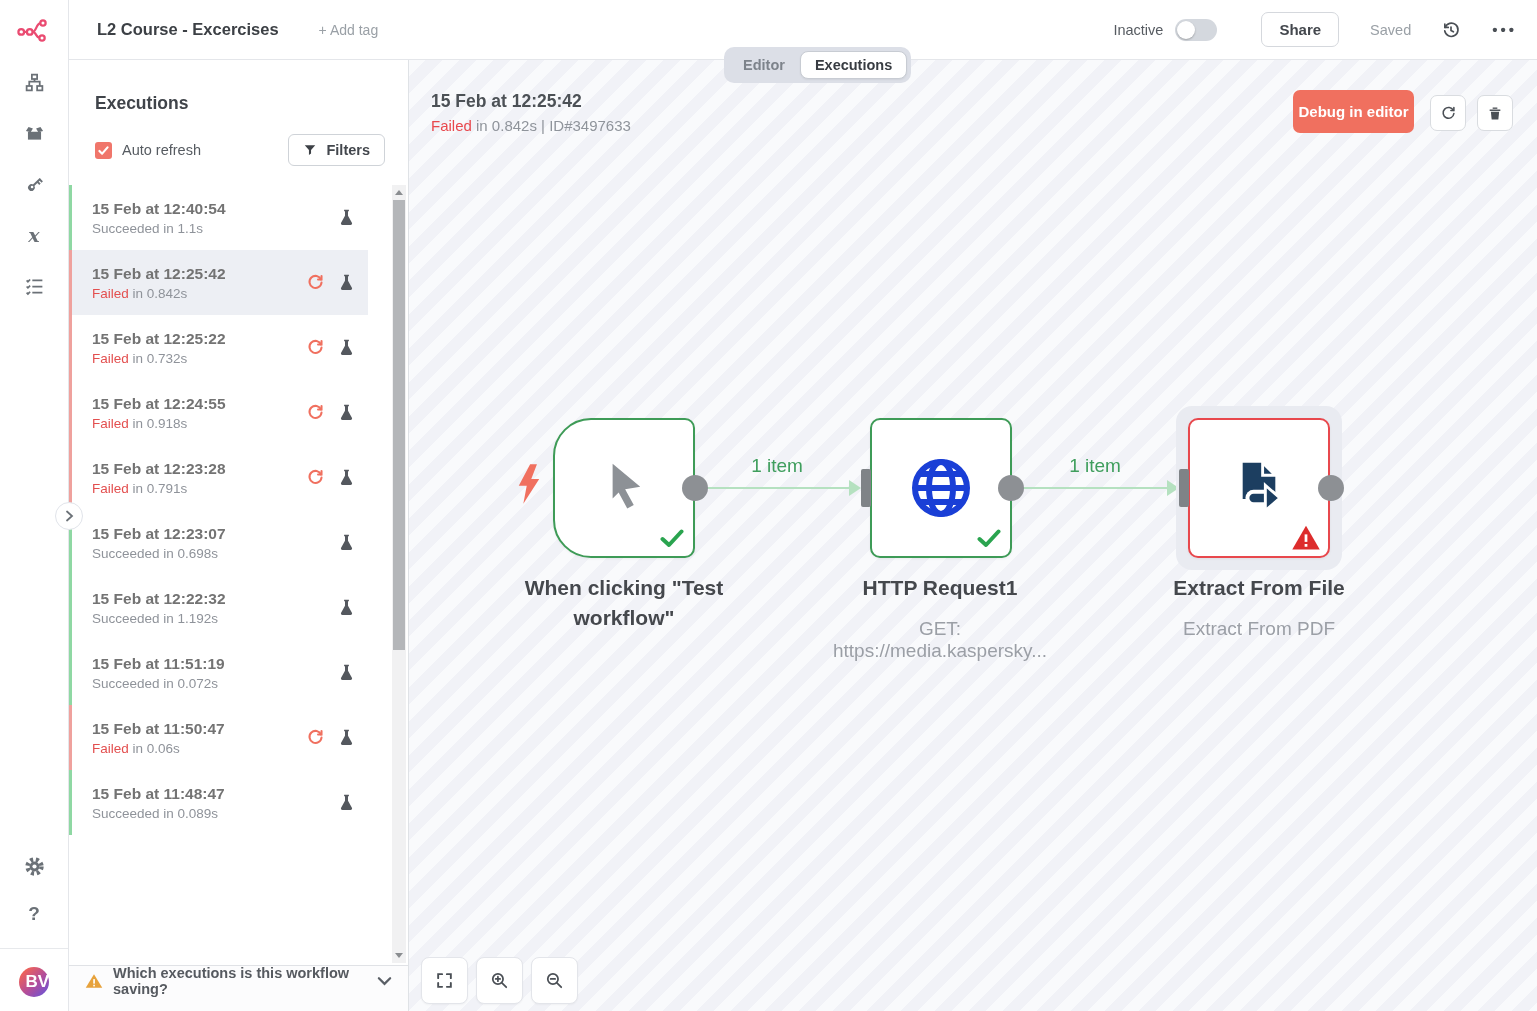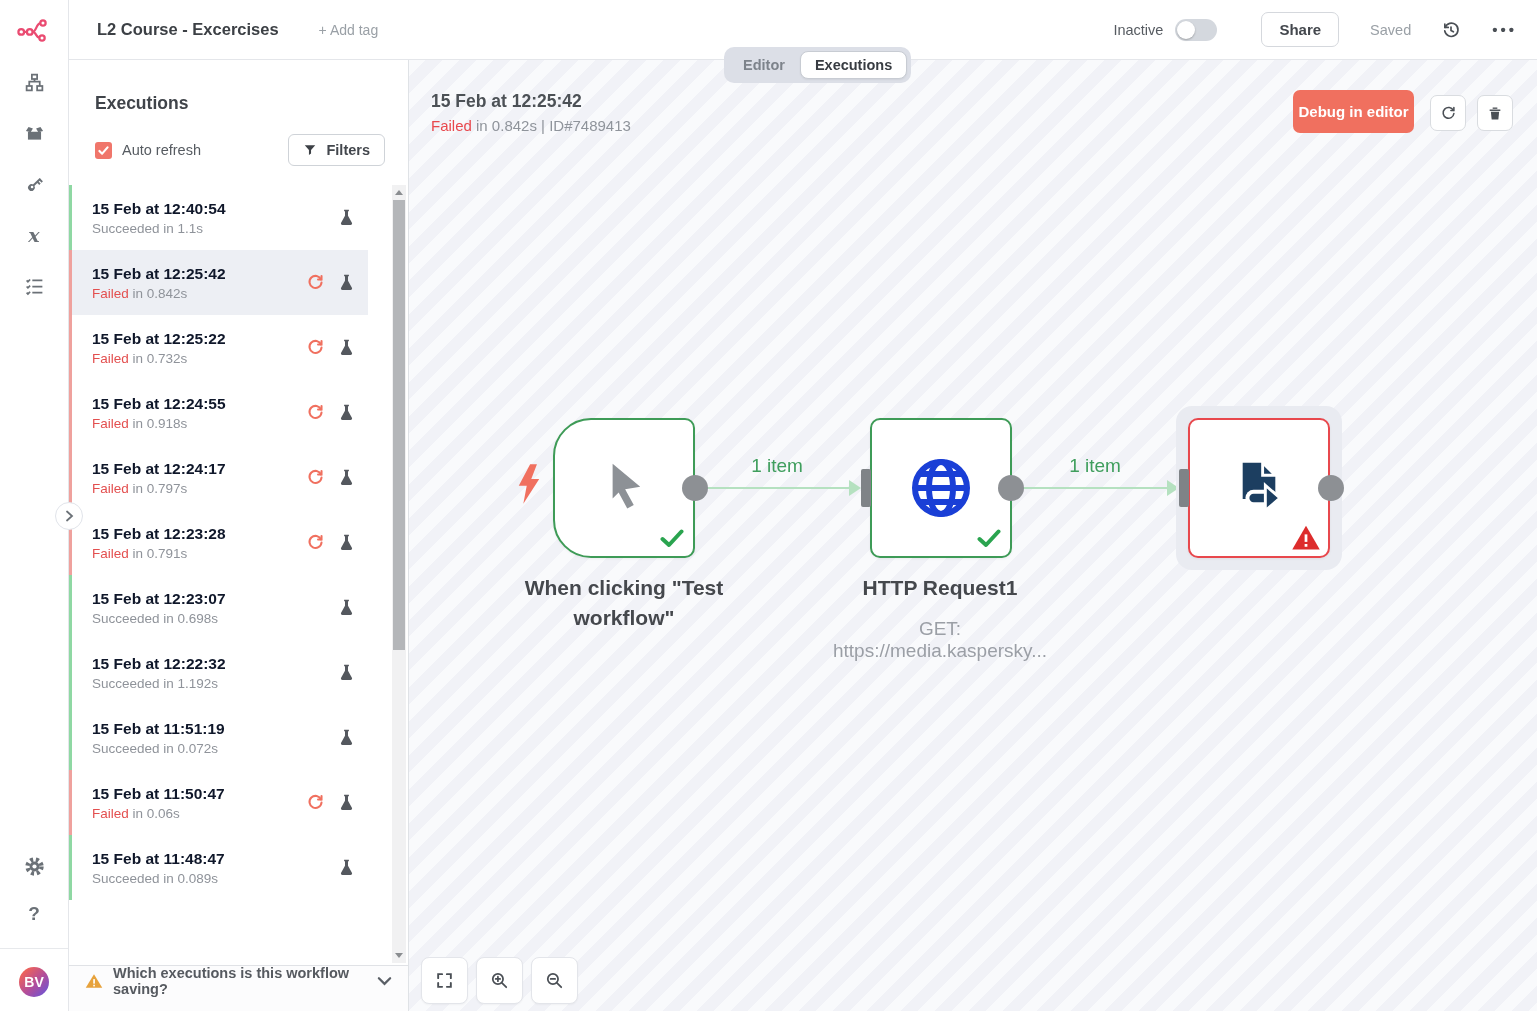--- a/index.html
+++ b/index.html
@@ -10,23 +10,23 @@
   
   .sidebar{position:absolute;left:0;top:0;width:68px;height:1011px;background:#fff;
            border-right:1px solid #e4e6ea;display:flex;flex-direction:column;align-items:center;z-index:30;}
   .logo{margin-top:16px;}
   .side-icons{display:flex;flex-direction:column;align-items:center;margin-top:26px;gap:27px;}
   .side-btn{width:24px;height:24px;display:flex;align-items:center;justify-content:center;}
   .var-x{font-family:"DejaVu Serif",serif;font-style:italic;font-weight:700;font-size:19px;color:#6b7177;line-height:1;}
   .side-bottom{margin-top:auto;display:flex;flex-direction:column;align-items:center;margin-bottom:14px;}
   .help-q{font-size:19px;font-weight:700;color:#6b7177;margin-top:24px;}
   .side-divider{width:68px;height:1px;background:#e7e9ec;margin-top:22px;}
-  .avatar{width:30px;height:30px;border-radius:50%;margin-top:18px;display:flex;align-items:center;justify-content:center;
+  .avatar{width:30px;height:30px;border-radius:50%;margin-top:18px;display:flex;align-items:center;justify-content:flex-end;
           background:linear-gradient(135deg,#ef6358 15%,#b24d9b 55%,#5f55e0 100%);
-          color:#fff;font-size:14px;font-weight:700;}
+          color:#fff;font-size:17px;font-weight:700;}
 
   
   .topbar{position:absolute;left:68px;top:0;right:0;height:60px;background:#fff;border-bottom:1px solid #e4e6ea;
           display:flex;align-items:center;padding:0 20px 0 29px;box-sizing:border-box;z-index:20;}
   .wf-title{font-size:16.5px;font-weight:600;color:#3c4045;}
   .add-tag{margin-left:40px;font-size:14px;color:#9aa0a6;}
   .topbar-right{margin-left:auto;display:flex;align-items:center;}
   .inactive-lbl{font-size:14.5px;color:#565b61;}
   .toggle{width:42px;height:22px;border-radius:11px;background:#d4d8de;margin-left:12px;position:relative;}
   .toggle .knob{position:absolute;left:2px;top:2px;width:18px;height:18px;border-radius:50%;background:#fff;
@@ -53,21 +53,21 @@
   .auto-refresh-lbl{margin-left:10px;font-size:14.5px;color:#565b61;}
   .filters-btn{margin-left:auto;height:32px;border:1px solid #cfd3d8;border-radius:6px;background:#fff;
                display:flex;align-items:center;gap:9px;padding:0 14px;font-size:14.5px;font-weight:600;color:#43474d;}
   .exec-list{position:absolute;left:0;top:125px;width:300px;bottom:46px;overflow:hidden;}
   .exec-row{position:relative;height:65px;box-sizing:border-box;display:flex;align-items:center;}
   .exec-row.selected{background:#edeff4;}
   .exec-bar{position:absolute;left:0;top:0;bottom:0;width:4px;}
   .exec-row.failed .exec-bar{background:#efa19d;}
   .exec-row.succeeded .exec-bar{background:#8fd8a3;}
   .exec-text{margin-left:24px;}
-  .exec-time{font-size:15.5px;font-weight:700;color:#0f172a;}
+  .exec-time{font-size:15.5px;font-weight:700;color:#737373;}
   .exec-sub{font-size:13.5px;color:#8f939a;margin-top:3px;}
   .exec-row.failed .exec-status{color:#e34f4f;}
   .exec-icons{margin-left:auto;margin-right:14px;display:flex;align-items:center;gap:14px;}
 
   
   .scrollbar{position:absolute;left:324px;top:125px;width:14px;height:778px;background:#f1f1f2;}
   .sb-arrow{height:15px;display:flex;align-items:center;justify-content:center;}
   .tri-up{width:0;height:0;border-left:4px solid transparent;border-right:4px solid transparent;border-bottom:5px solid #8a8d90;}
   .tri-down{width:0;height:0;border-left:4px solid transparent;border-right:4px solid transparent;border-top:5px solid #8a8d90;}
   .sb-down{position:absolute;bottom:0;left:0;right:0;}
@@ -330,42 +330,20 @@
         </svg>
       </span>
       <span class="flask">
         <svg width="15" height="18" viewBox="0 0 20 24" fill="#54585e">
           <path d="M6.8 1h6.4v2h-1.2v6l5.2 9.2c.8 1.4-.2 3.1-1.8 3.1H4.6c-1.6 0-2.6-1.7-1.8-3.1L8 9V3H6.8V1z"></path>
         </svg>
       </span>
     </div>
   </div>
 
-  <div class="exec-row failed">
-    <div class="exec-bar"></div>
-    <div class="exec-text">
-      <div class="exec-time">15 Feb at 12:24:17</div>
-      <div class="exec-sub">
-        <span class="exec-status">Failed</span> <span class="exec-dur">in 0.797s</span>
-      </div>
-    </div>
-    <div class="exec-icons">
-      <span class="retry">
-        <svg width="19" height="19" viewBox="0 0 24 24" fill="none" stroke="#f0705f" stroke-width="2.6" stroke-linecap="round">
-          <path d="M19 8.2A7.6 7.6 0 1 0 19.6 12"></path>
-              <path d="M19.6 3.8v4.4h-4.4"></path>
-        </svg>
-      </span>
-      <span class="flask">
-        <svg width="15" height="18" viewBox="0 0 20 24" fill="#54585e">
-          <path d="M6.8 1h6.4v2h-1.2v6l5.2 9.2c.8 1.4-.2 3.1-1.8 3.1H4.6c-1.6 0-2.6-1.7-1.8-3.1L8 9V3H6.8V1z"></path>
-        </svg>
-      </span>
-    </div>
-  </div>
 
   <div class="exec-row failed">
     <div class="exec-bar"></div>
     <div class="exec-text">
       <div class="exec-time">15 Feb at 12:23:28</div>
       <div class="exec-sub">
         <span class="exec-status">Failed</span> <span class="exec-dur">in 0.791s</span>
       </div>
     </div>
     <div class="exec-icons">
@@ -514,21 +492,21 @@
       </svg>
   </span>
 </div>
 
 <main class="canvas">
 
   <div class="exec-head">
     <div class="exec-head-title">15 Feb at 12:25:42</div>
     <div class="exec-head-sub">
       <span class="status">Failed</span>
-      <span>in 0.842s | ID#7489413</span>
+      <span>in 0.842s | ID#3497633</span>
     </div>
   </div>
 
   <div class="debug-btn">Debug in editor</div>
   <div class="icon-btn refresh-btn">
     <span>
       <svg width="17" height="17" viewBox="0 0 24 24" fill="none" stroke="#4a4f55" stroke-width="2.2" stroke-linecap="round">
         <path d="M18.8 7.6A7.6 7.6 0 1 0 19.6 12"></path>
           <path d="M19.6 3.6v4.2h-4.2"></path>
       </svg>
@@ -611,20 +589,24 @@
   <div class="in-rect" style="left:770px;"></div>
   <div class="out-dot" style="left:909px;"></div>
 
   <div class="node-label lbl1">
     <div class="node-name">When clicking "Test workflow"</div>
   </div>
   <div class="node-label lbl2">
     <div class="node-name">HTTP Request1</div>
     <div class="node-sub">GET: https://media.kaspersky...</div>
   </div>
+  <div class="node-label lbl3">
+    <div class="node-name">Extract From File</div>
+    <div class="node-sub">Extract From PDF</div>
+  </div>
 
   <div class="zoomctl">
     <div class="zoom-btn">
       <span>
         <svg width="19" height="19" viewBox="0 0 24 24" fill="none" stroke="#4a4f55" stroke-width="2.4" stroke-linecap="round">
             <path d="M4 9V4h5M15 4h5v5M20 15v5h-5M9 20H4v-5"></path>
           </svg>
       </span>
     </div>
     <div class="zoom-btn">

